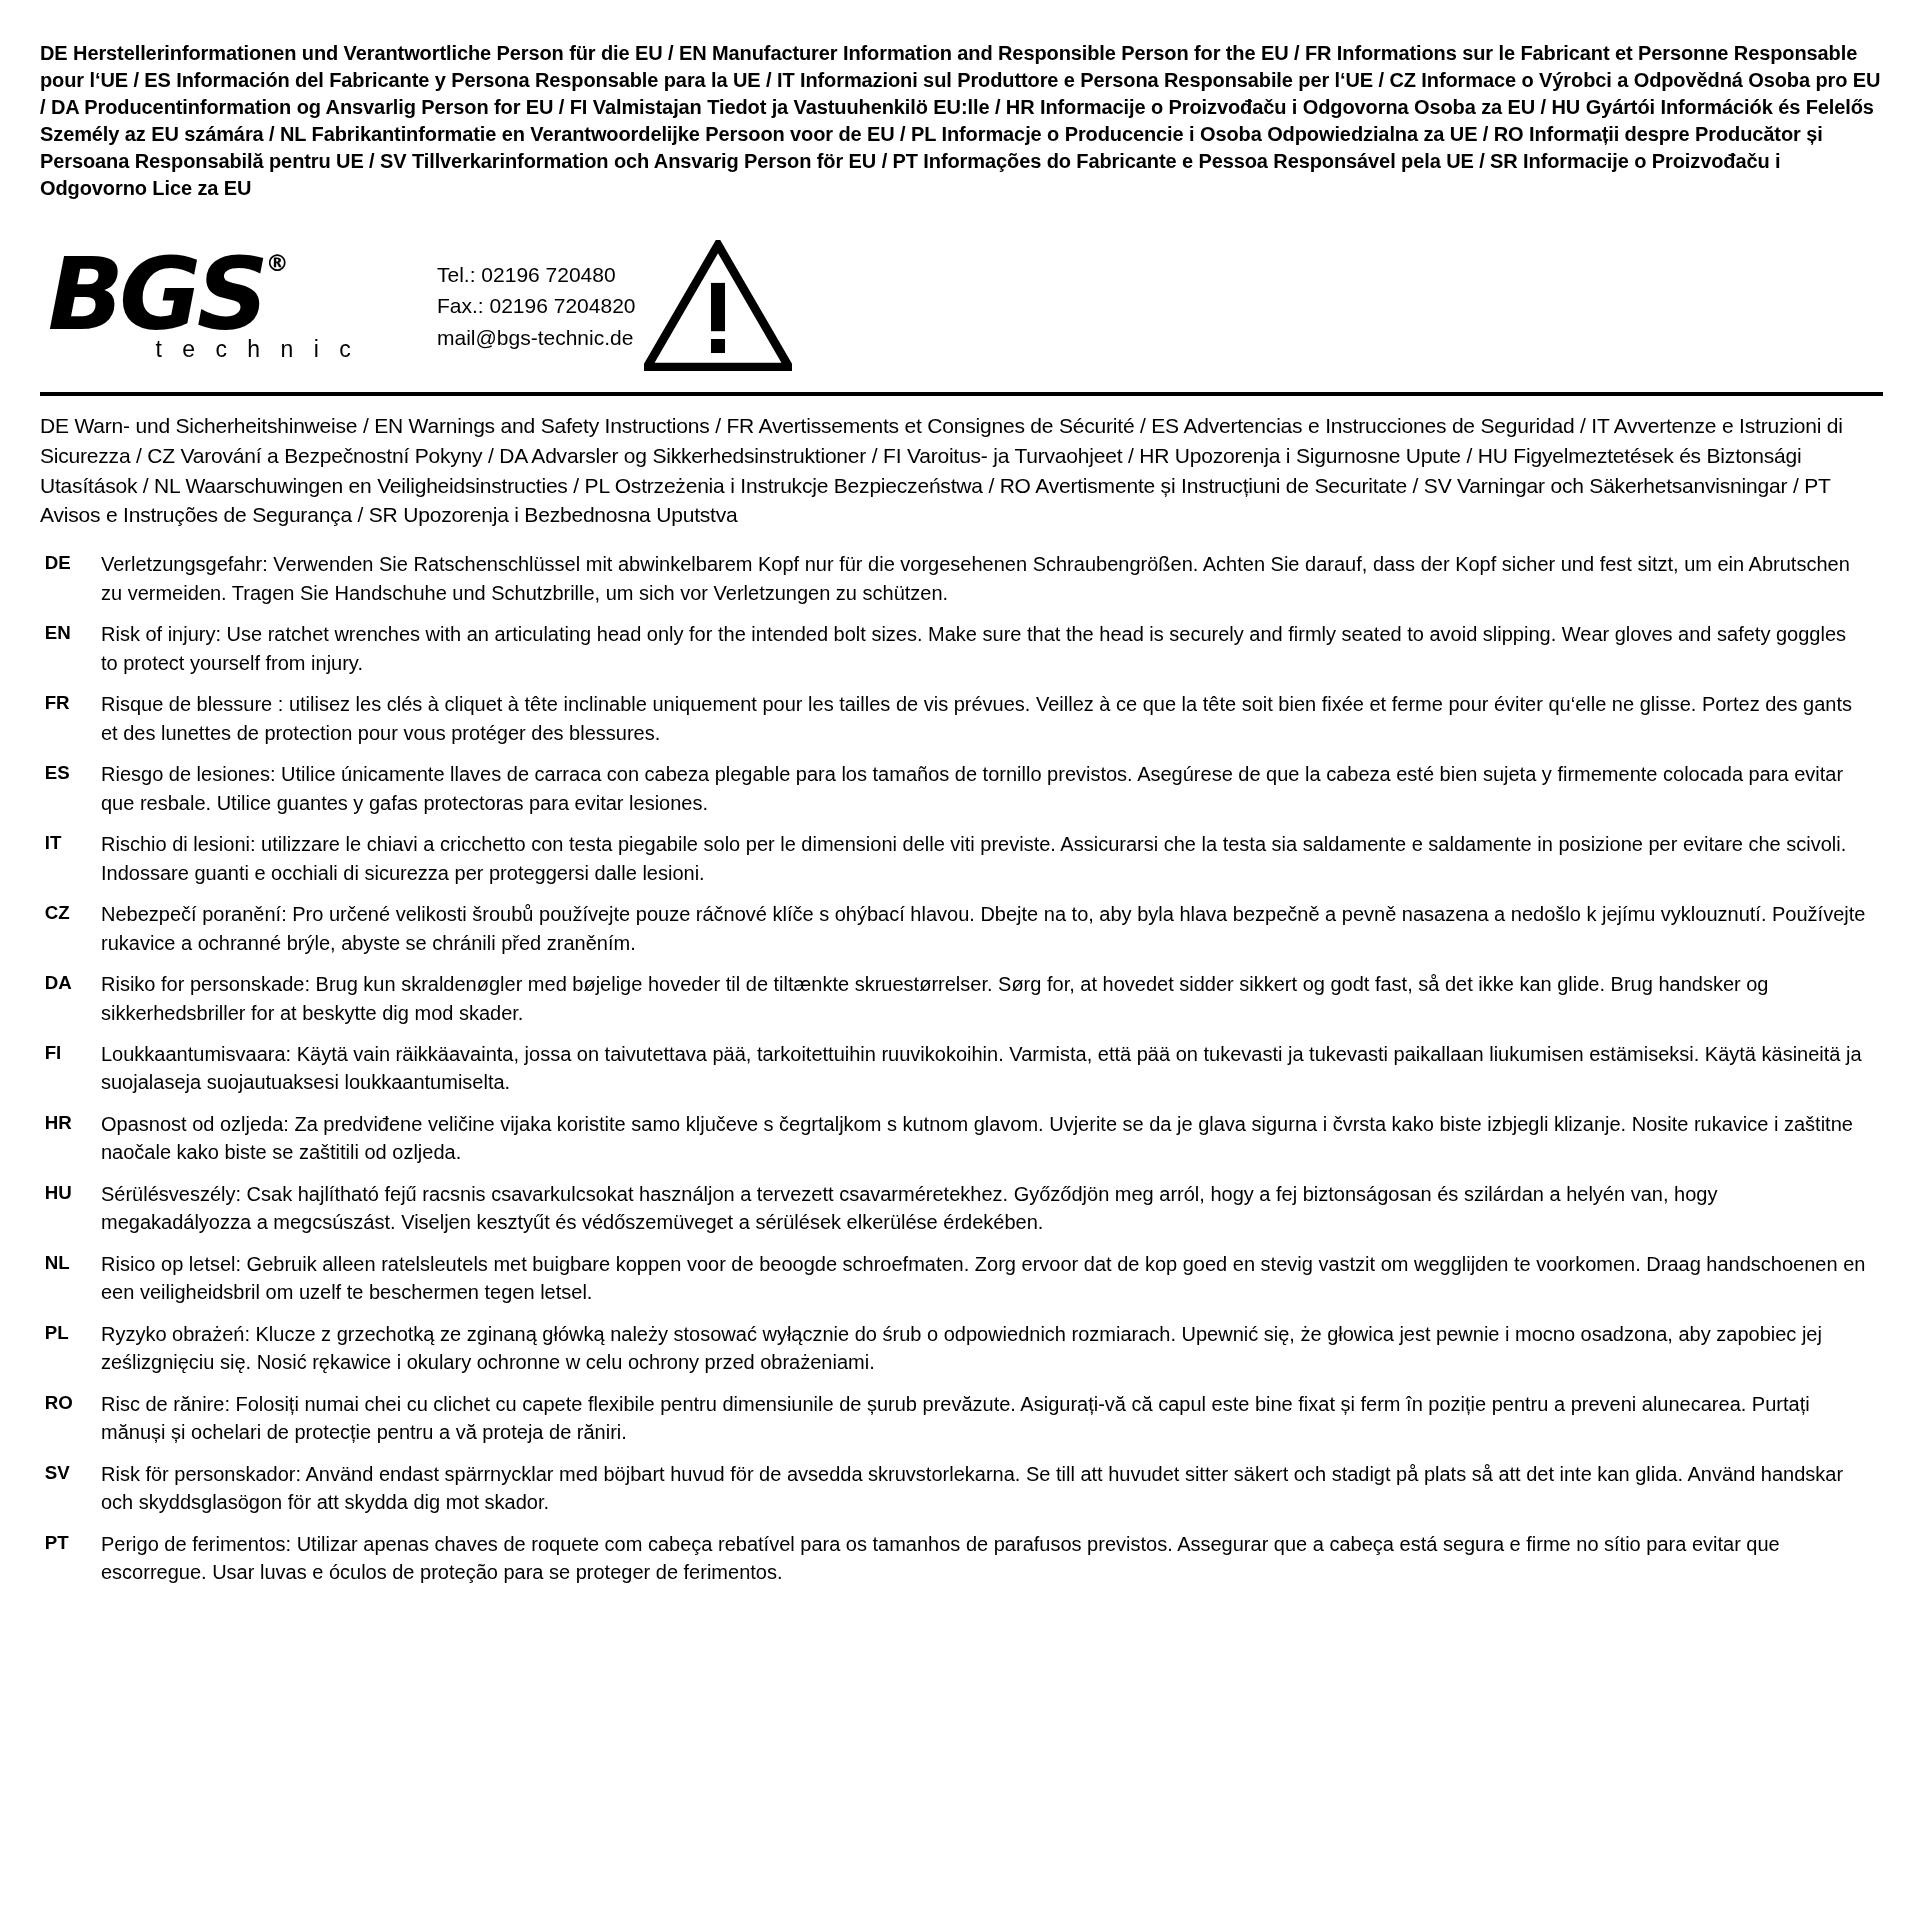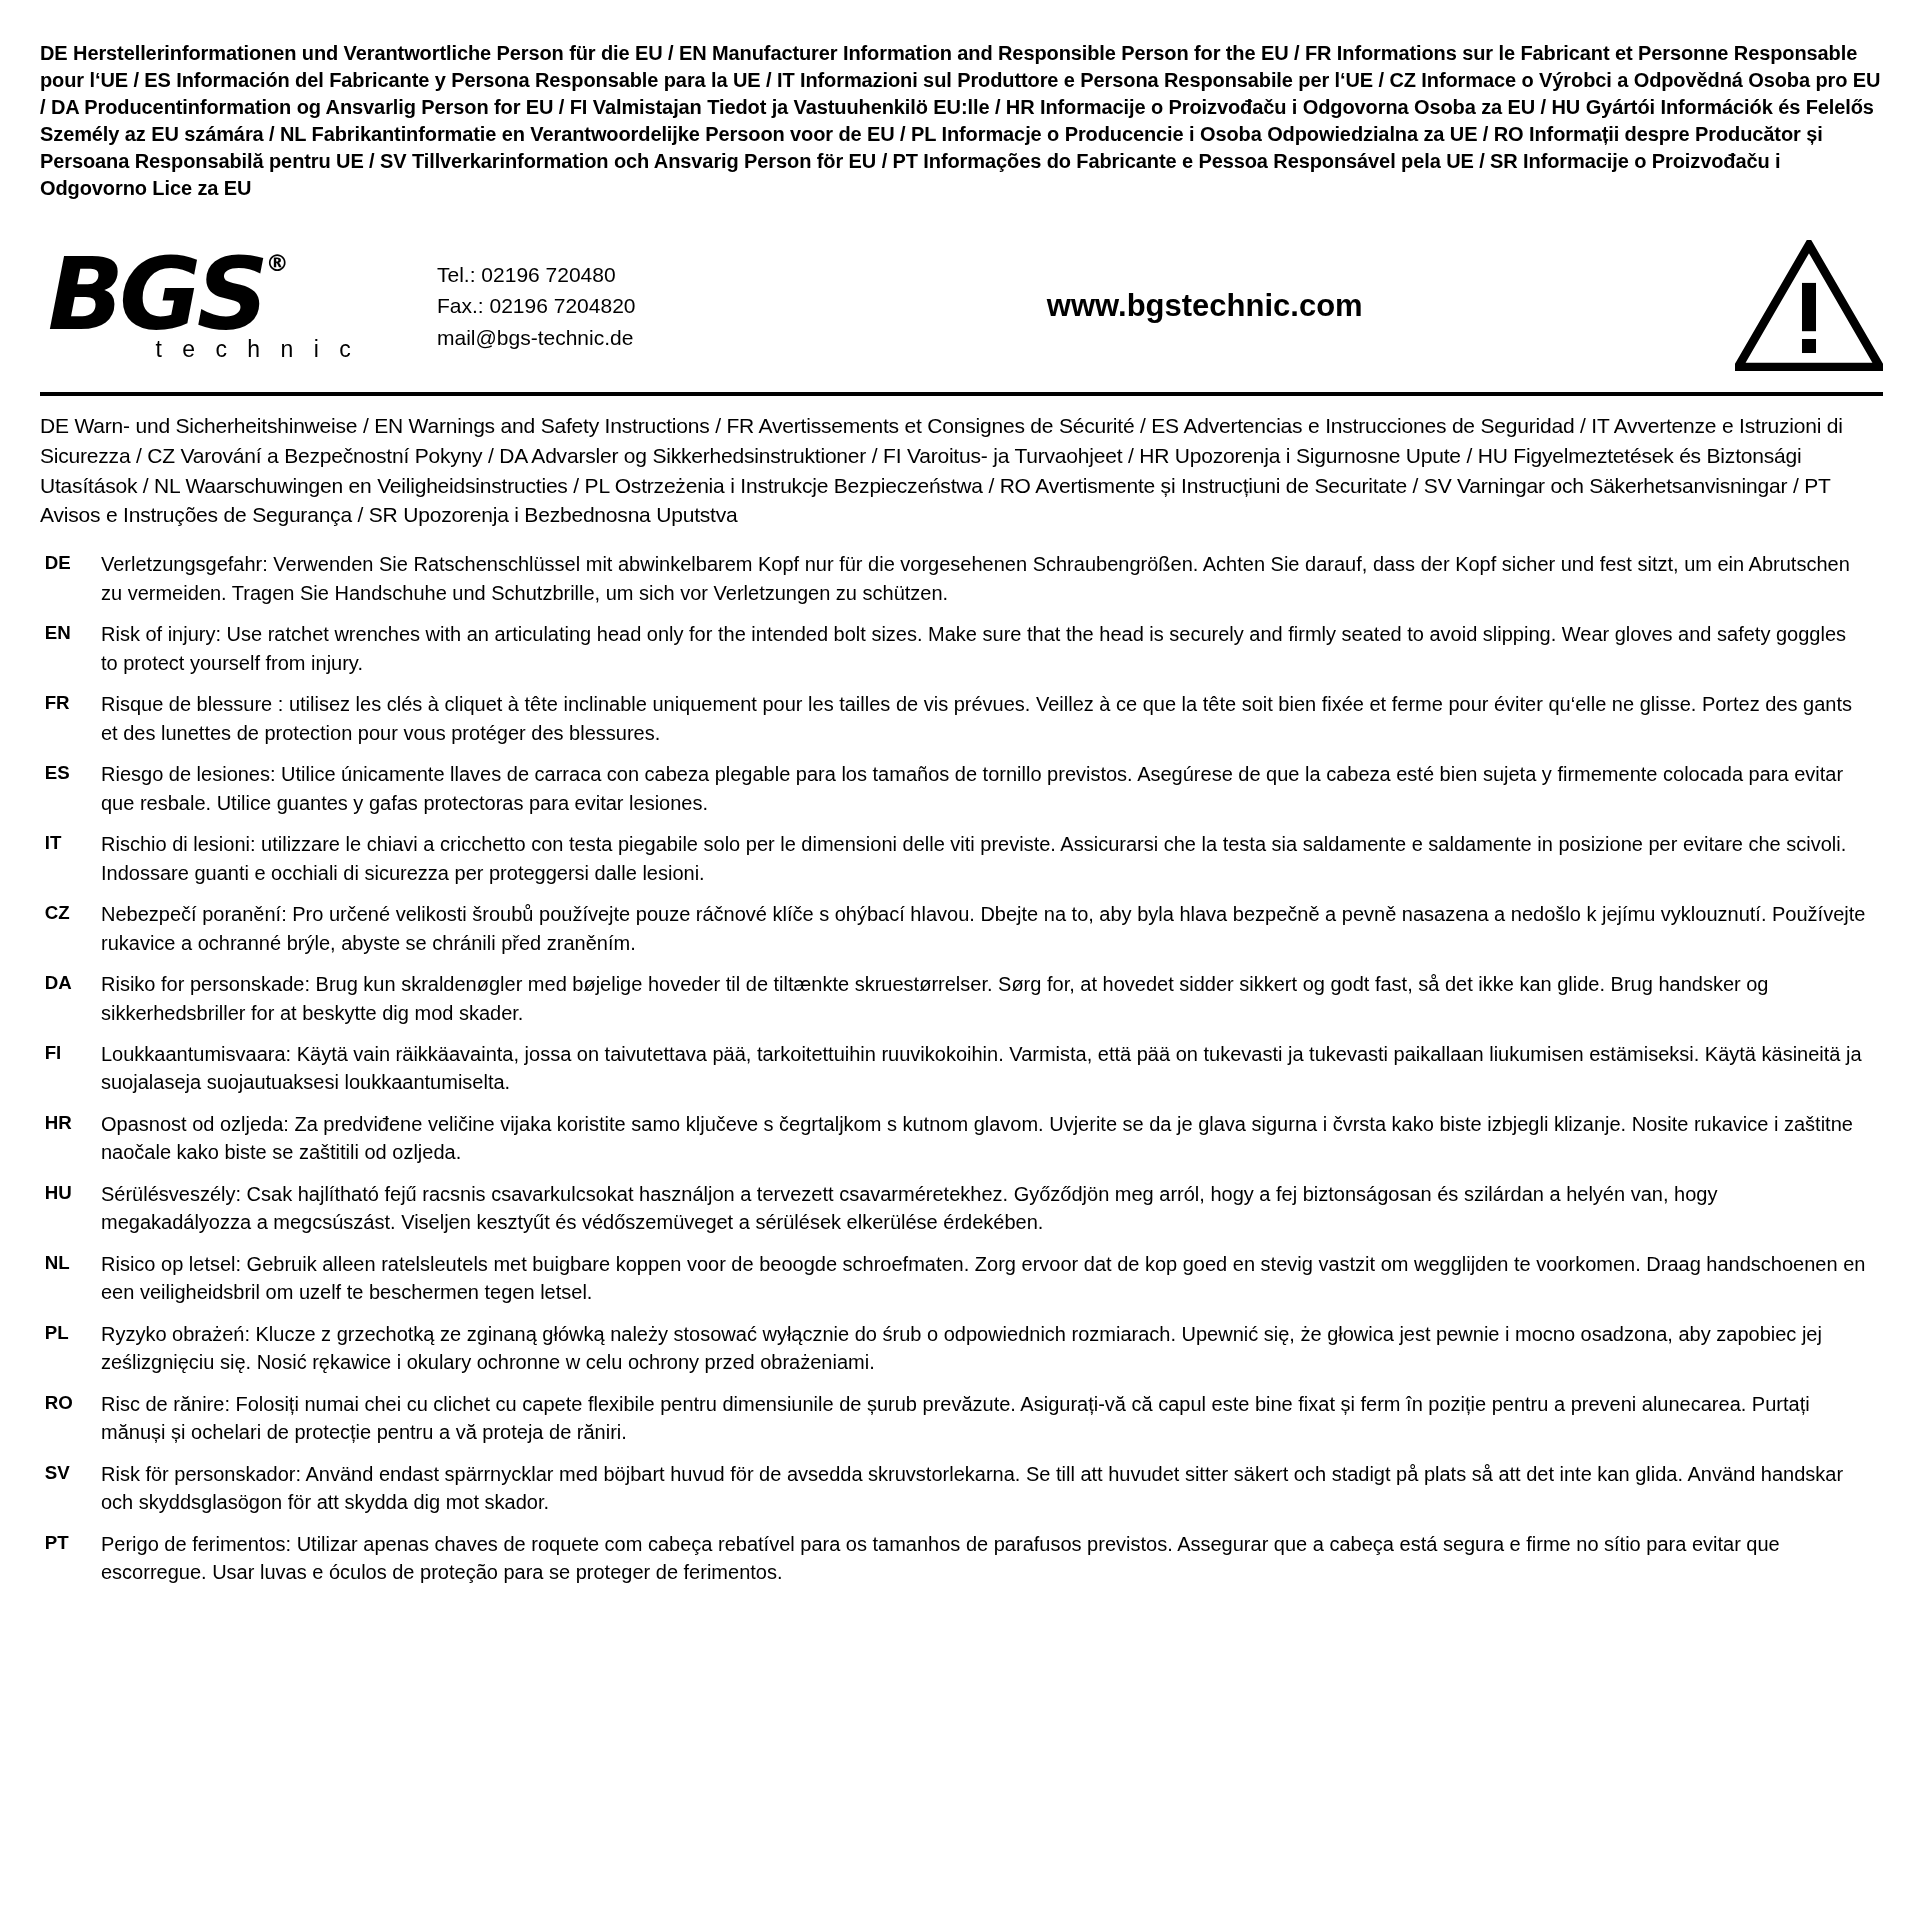--- a/index.html
+++ b/index.html
@@ -159,21 +159,20 @@
       <div class="logo-technic">t e c h n i c</div>
     </div>
 
 
     <div class="tel">
       <div>Tel.: 02196 720480</div>
       <div>Fax.: 02196 7204820</div>
       <div>mail@bgs-technic.de</div>
     </div>
 
-    <div class="website">www.bgstechnic.com</div>
 
     <div class="warn-tri">
       <svg width="148" height="131" viewBox="0 0 190 168" aria-hidden="true">
         <polygon points="95,6 186,163 4,163" fill="none" stroke="#000" stroke-width="11" stroke-linejoin="miter"></polygon>
         <rect x="86" y="55" width="18" height="62" fill="#000"></rect>
         <rect x="86" y="127" width="18" height="18" fill="#000"></rect>
       </svg>
     </div>
 
   </div>

